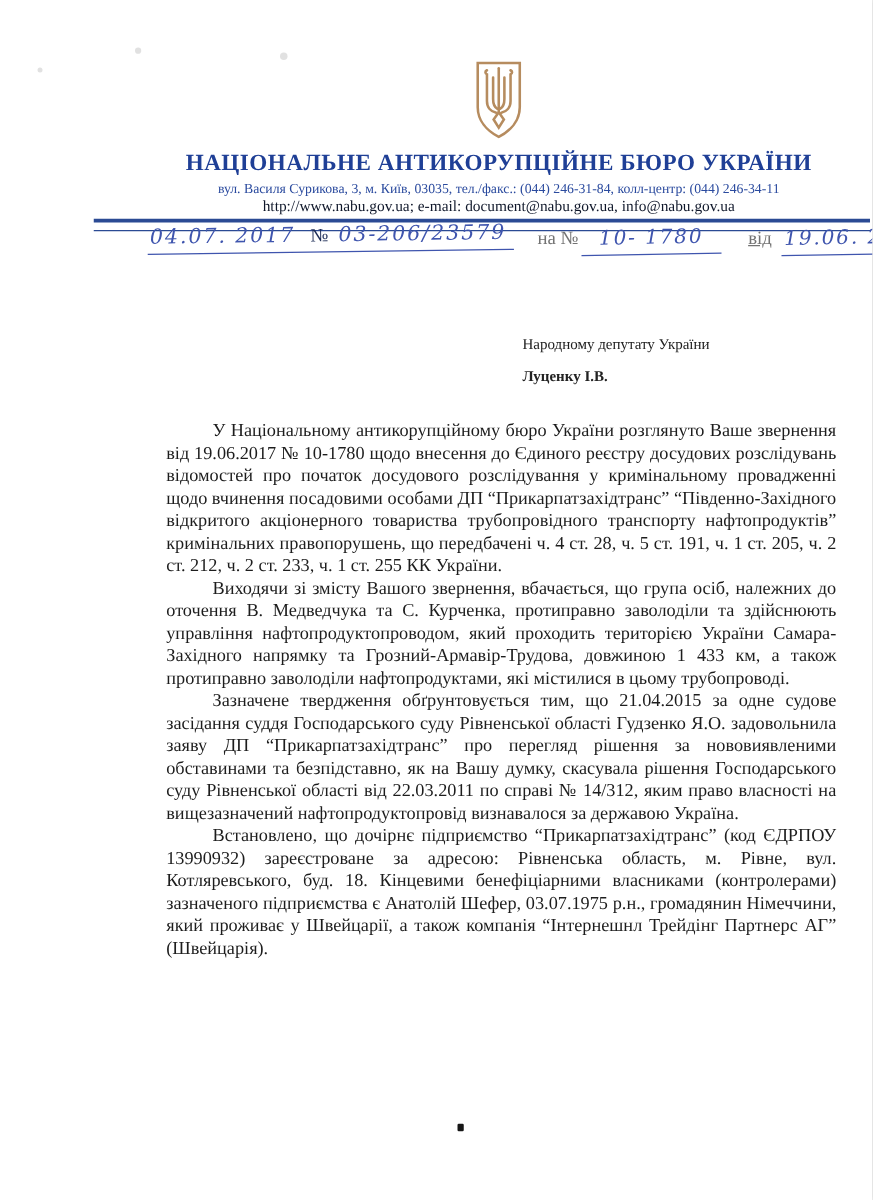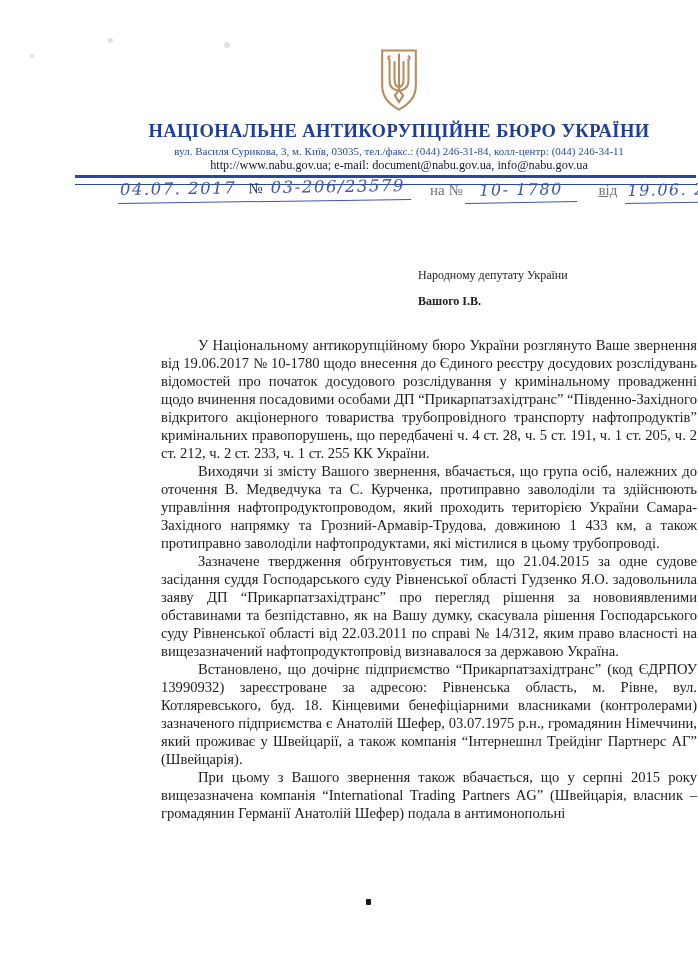--- a/index.html
+++ b/index.html
@@ -64,21 +64,21 @@
   .addressee{position:absolute;left:418px;top:222px;font-size:12px;line-height:26px;margin-top:40px;}
   .addressee .name{font-weight:bold;}
 
   
   .salutation{
     position:absolute;left:133px;top:301px;width:536px;
     text-align:center;font-weight:bold;font-style:italic;font-size:15.5px;
   }
 
   
-  .body-text{position:absolute;left:133px;top:336px;width:536px;margin-left:28px;}
+  .body-text{position:absolute;left:133px;top:336px;width:536px;}
   .body-text p{
     margin:0;text-align:justify;text-indent:37px;
     font-size:14.6px;line-height:18px;color:#1d1d1d;
   }
 
   .dot-marker{position:absolute;left:366px;top:899px;width:5px;height:6px;background:#161616;border-radius:1px;}
 </style>
 </head>
 <body>
 
@@ -122,27 +122,26 @@
       <span class="hw">03-206/23579</span>
     </span>
     <span class="ref-right">
       <span class="label">на №</span><span class="u-seg seg-incoming"><span class="hw">10- 1780</span></span>
       <span class="label vid">від</span><span class="u-seg seg-date"><span class="hw">19.06. 2017</span></span>
     </span>
   </div>
 
   <div class="addressee">
     <div class="role">Народному депутату України</div>
-    <div class="name">Вашого І.В.</div>
+    <div class="name">Луценку І.В.</div>
   </div>
 
 
   <div class="body-text">
     <p>У Національному антикорупційному бюро України розглянуто Ваше звернення від 19.06.2017 № 10-1780 щодо внесення до Єдиного реєстру досудових розслідувань відомостей про початок досудового розслідування у кримінальному провадженні щодо вчинення посадовими особами ДП “Прикарпатзахідтранс” “Південно-Західного відкритого акціонерного товариства трубопровідного транспорту нафтопродуктів” кримінальних правопорушень, що передбачені ч. 4 ст. 28, ч. 5 ст. 191, ч. 1 ст. 205, ч. 2 ст. 212, ч. 2 ст. 233, ч. 1 ст. 255 КК України.</p>
     <p>Виходячи зі змісту Вашого звернення, вбачається, що група осіб, належних до оточення В. Медведчука та С. Курченка, протиправно заволоділи та здійснюють управління нафтопродуктопроводом, який проходить територією України Самара-Західного напрямку та Грозний-Армавір-Трудова, довжиною 1 433 км, а також протиправно заволоділи нафтопродуктами, які містилися в цьому трубопроводі.</p>
     <p>Зазначене твердження обґрунтовується тим, що 21.04.2015 за одне судове засідання суддя Господарського суду Рівненської області Гудзенко Я.О. задовольнила заяву ДП “Прикарпатзахідтранс” про перегляд рішення за нововиявленими обставинами та безпідставно, як на Вашу думку, скасувала рішення Господарського суду Рівненської області від 22.03.2011 по справі № 14/312, яким право власності на вищезазначений нафтопродуктопровід визнавалося за державою Україна.</p>
     <p>Встановлено, що дочірнє підприємство “Прикарпатзахідтранс” (код ЄДРПОУ 13990932) зареєстроване за адресою: Рівненська область, м. Рівне, вул. Котляревського, буд. 18. Кінцевими бенефіціарними власниками (контролерами) зазначеного підприємства є Анатолій Шефер, 03.07.1975 р.н., громадянин Німеччини, який проживає у Швейцарії, а також компанія “Інтернешнл Трейдінг Партнерс АГ” (Швейцарія).</p>
-    <p>При цьому з Вашого звернення також вбачається, що у серпні 2015 року вищезазначена компанія “International Trading Partners AG” (Швейцарія, власник – громадянин Германії Анатолій Шефер) подала в антимонопольні</p>
   </div>
 
   <div class="dot-marker"></div>
 
 </div>
 
 </body></html>

